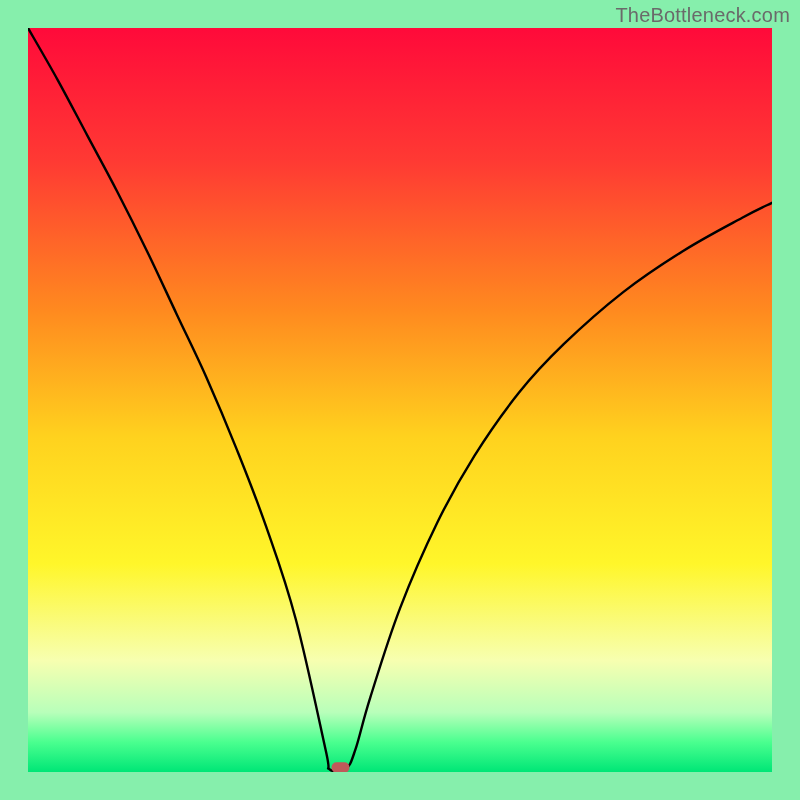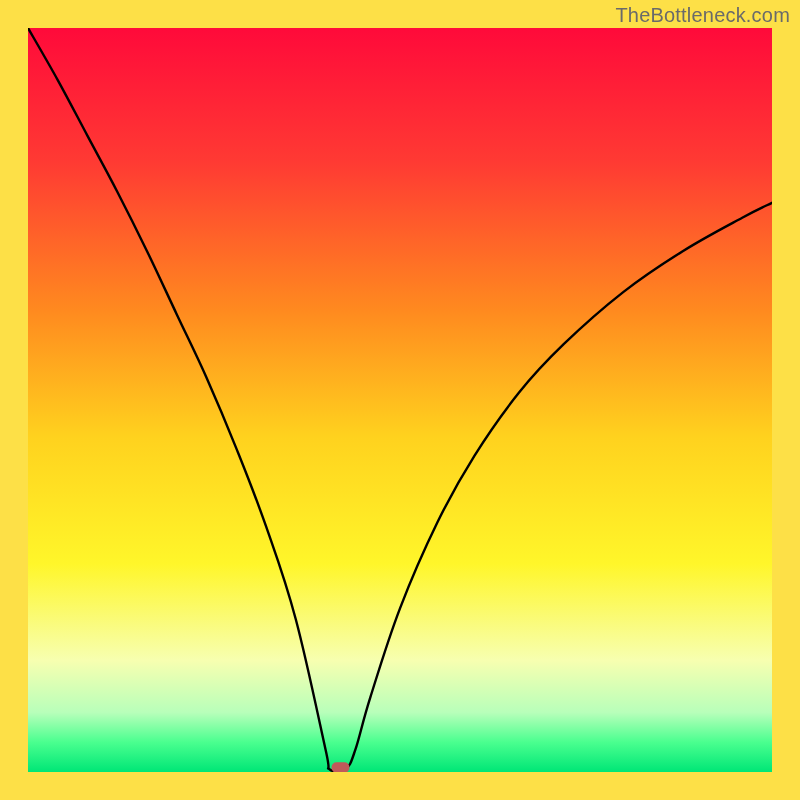--- a/index.html
+++ b/index.html
@@ -8,21 +8,21 @@
     background: #000;
     width: 800px;
     height: 800px;
     overflow: hidden;
     font-family: Arial, sans-serif;
   }
   .container {
     position: relative;
     width: 800px;
     height: 800px;
-    background: #fde047;
+    background: #86efac;
   }
   .plot-area {
     position: absolute;
     left: 28px;
     top: 28px;
     width: 744px;
     height: 744px;
   }
   .watermark {
     position: absolute;

